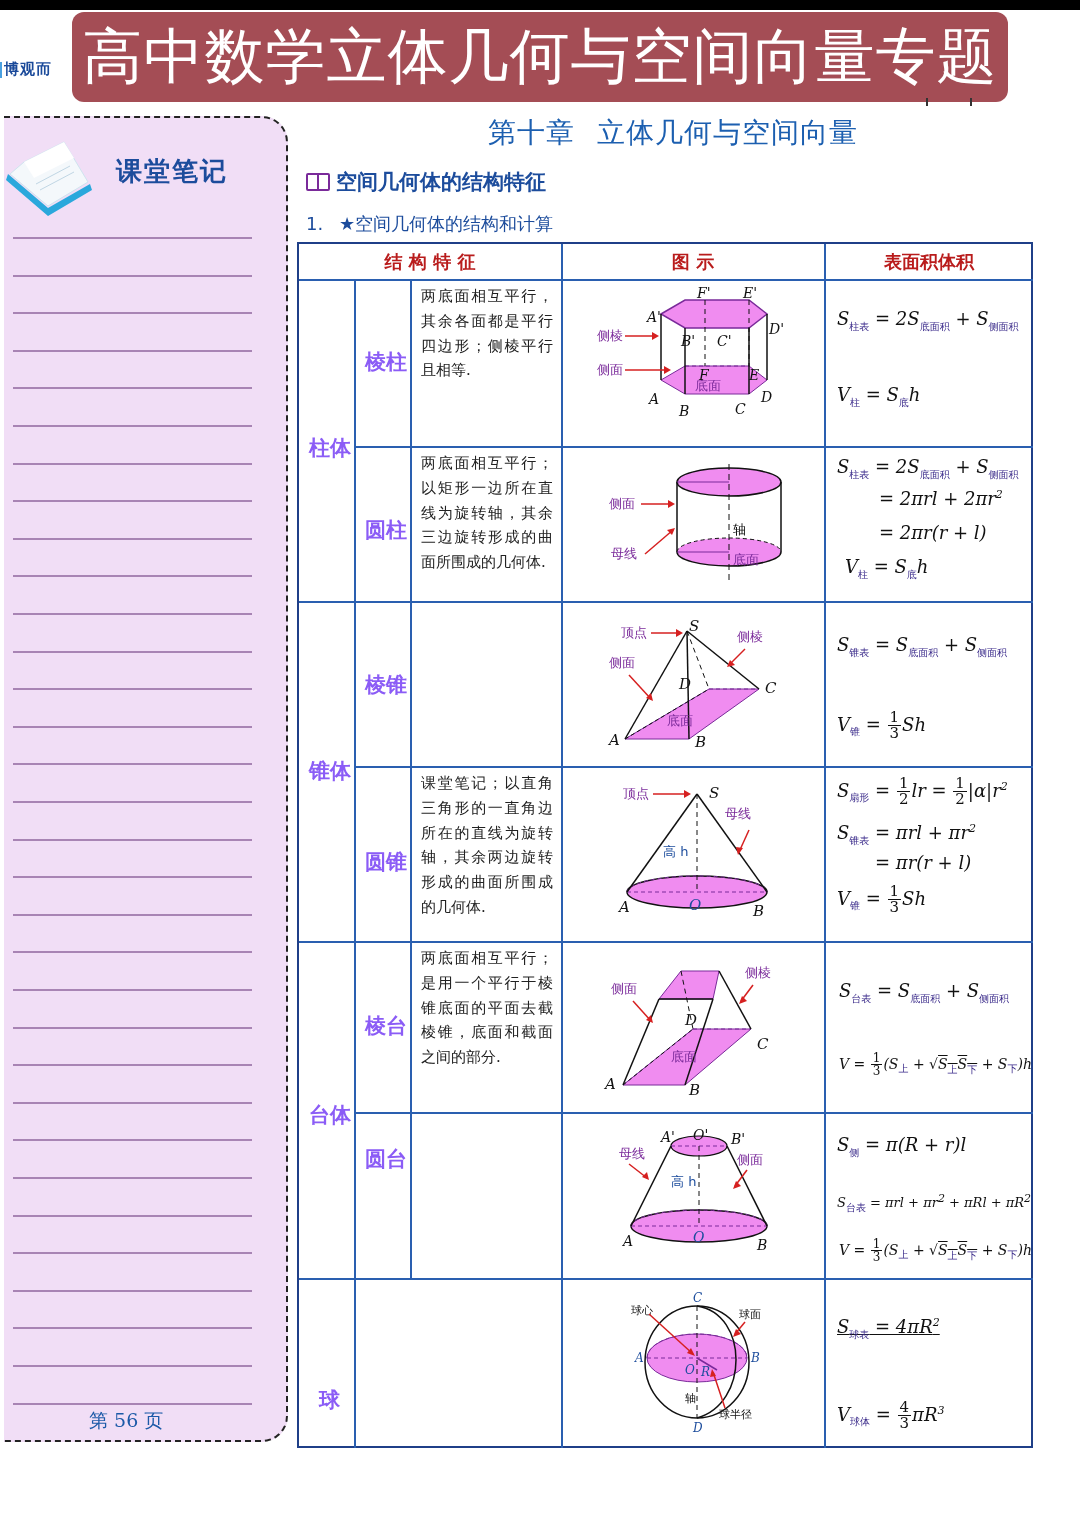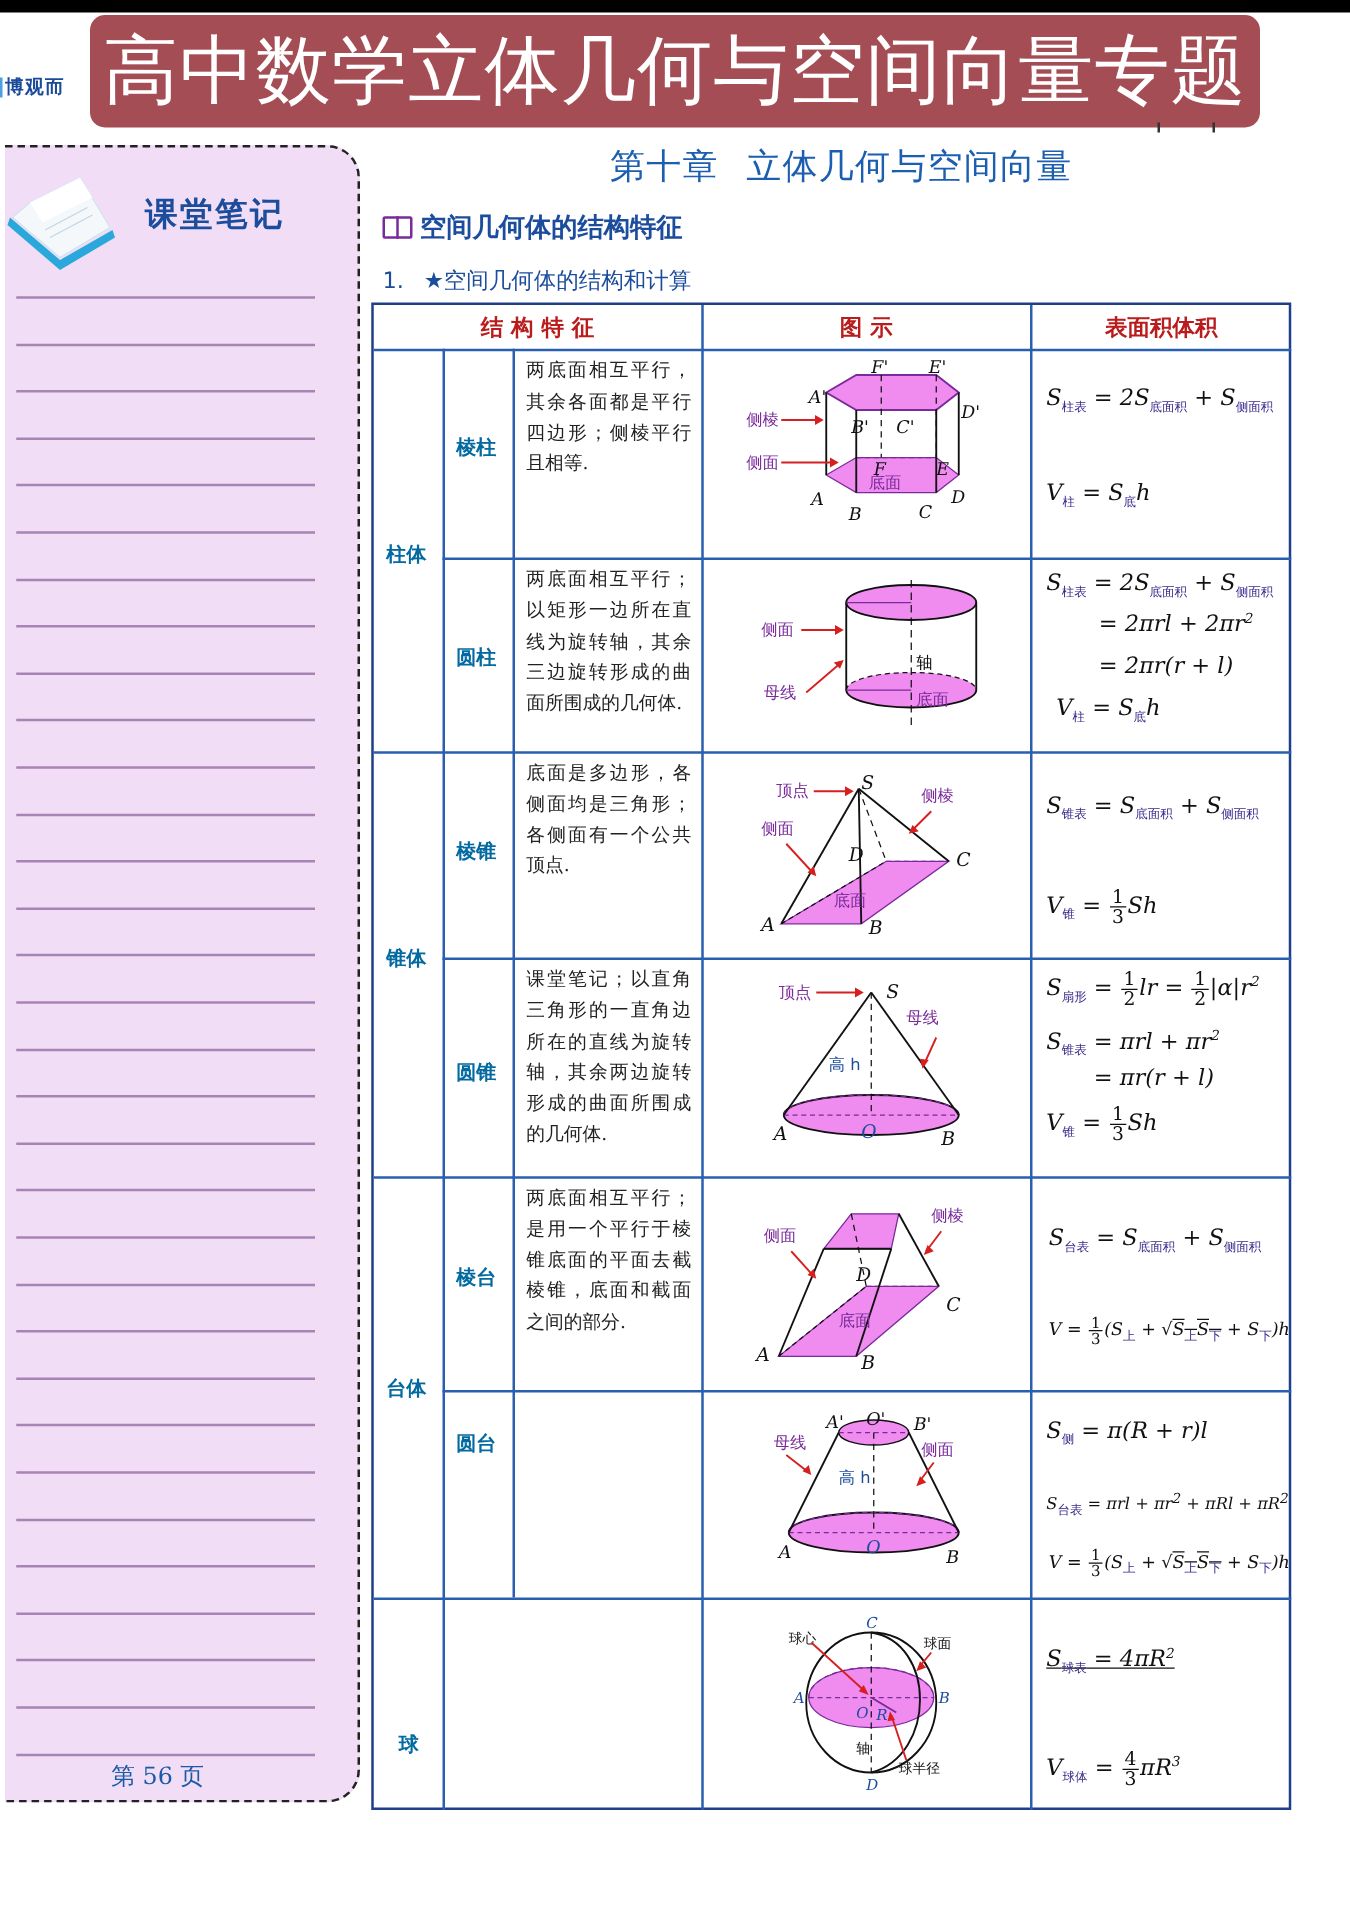--- a/index.html
+++ b/index.html
@@ -34,21 +34,21 @@
   .section .book-icon::after { content: ""; position: absolute; left: 9px; top: -2px; width: 2px; height: 18px; background: #7a2a9a; }
   .sub { position: absolute; left: 306px; top: 212px; font-size: 18px; color: #1c4c9c; font-family: "DejaVu Sans", sans-serif; }
 
   
   .tbl { position: absolute; left: 297px; top: 242px; width: 736px; height: 1206px; border: 2px solid #1f3f88; }
   .vline, .hline { position: absolute; background: #2a5fb0; }
   .hline { height: 2px; }
   .vline { width: 2px; }
   .hdr { position: absolute; top: 0; height: 36px; display: flex; align-items: center; justify-content: center;
          font-family: "DejaVu Sans", sans-serif; font-weight: bold; font-size: 18px; color: #b91c1c; }
-  .cat { position: absolute; font-family: "DejaVu Sans", sans-serif; font-weight: bold; font-size: 16px; color: #0369a1; }
+  .cat { position: absolute; font-family: "DejaVu Sans", sans-serif; font-weight: bold; font-size: 21px; color: #8b5cf6; }
   .desc { position: absolute; font-size: 15px; line-height: 24.8px; color: #222; text-align: justify; }
   .formula { position: absolute; font-family: "DejaVu Serif", serif; font-style: italic; font-size: 18px; color: #111; white-space: nowrap; }
   .formula sub { font-size: 10px; font-style: normal; color: #3a2a8a; }
   .formula sup { font-size: 11px; }
   .frac { display: inline-flex; flex-direction: column; align-items: center; vertical-align: middle; font-style: normal; font-size: 15px; line-height: 15px; margin: 0 1px; }
   .frac .n { border-bottom: 1px solid #111; padding: 0 2px; }
   .diagram { position: absolute; }
   .lbl-cn { font-family: "DejaVu Sans", sans-serif; font-size: 13px; }
 </style>
 </head>
@@ -148,21 +148,20 @@
 
   <div class="cat" style="left:66px;top:104px;">棱柱</div>
   <div class="cat" style="left:66px;top:272px;">圆柱</div>
   <div class="cat" style="left:66px;top:427px;">棱锥</div>
   <div class="cat" style="left:66px;top:604px;">圆锥</div>
   <div class="cat" style="left:66px;top:768px;">棱台</div>
   <div class="cat" style="left:66px;top:901px;">圆台</div>
 
   <div class="desc" style="left:122px;top:40px;width:132px;">两底面相互平行，其余各面都是平行四边形；侧棱平行且相等.</div>
   <div class="desc" style="left:122px;top:207px;width:132px;">两底面相互平行；以矩形一边所在直线为旋转轴，其余三边旋转形成的曲面所围成的几何体.</div>
-  <div class="desc" style="left:122px;top:362px;width:132px;">底面是多边形，各侧面均是三角形；各侧面有一个公共顶点.</div>
   <div class="desc" style="left:122px;top:527px;width:132px;">课堂笔记；以直角三角形的一直角边所在的直线为旋转轴，其余两边旋转形成的曲面所围成的几何体.</div>
   <div class="desc" style="left:122px;top:702px;width:132px;">两底面相互平行；是用一个平行于棱锥底面的平面去截棱锥，底面和截面之间的部分.</div>
 
   <svg class="diagram" style="left:290px;top:40px;" width="210" height="160">
     <polygon points="72,30 96,16 160,16 178,30 160,44 96,44" fill="#f08cf0" stroke="#7a2a9a" stroke-width="1.5"></polygon>
     <polygon points="72,96 96,82 160,82 178,96 160,110 96,110" fill="#f08cf0" stroke="#7a2a9a" stroke-width="1"></polygon>
     <line x1="96" y1="82" x2="160" y2="82" stroke="#7a2a9a" stroke-dasharray="4,3"></line>
     <line x1="72" y1="30" x2="72" y2="96" stroke="#111" stroke-width="1.5"></line>
     <line x1="96" y1="44" x2="96" y2="110" stroke="#111" stroke-width="1.5"></line>
     <line x1="160" y1="44" x2="160" y2="110" stroke="#111" stroke-width="1.5"></line>

